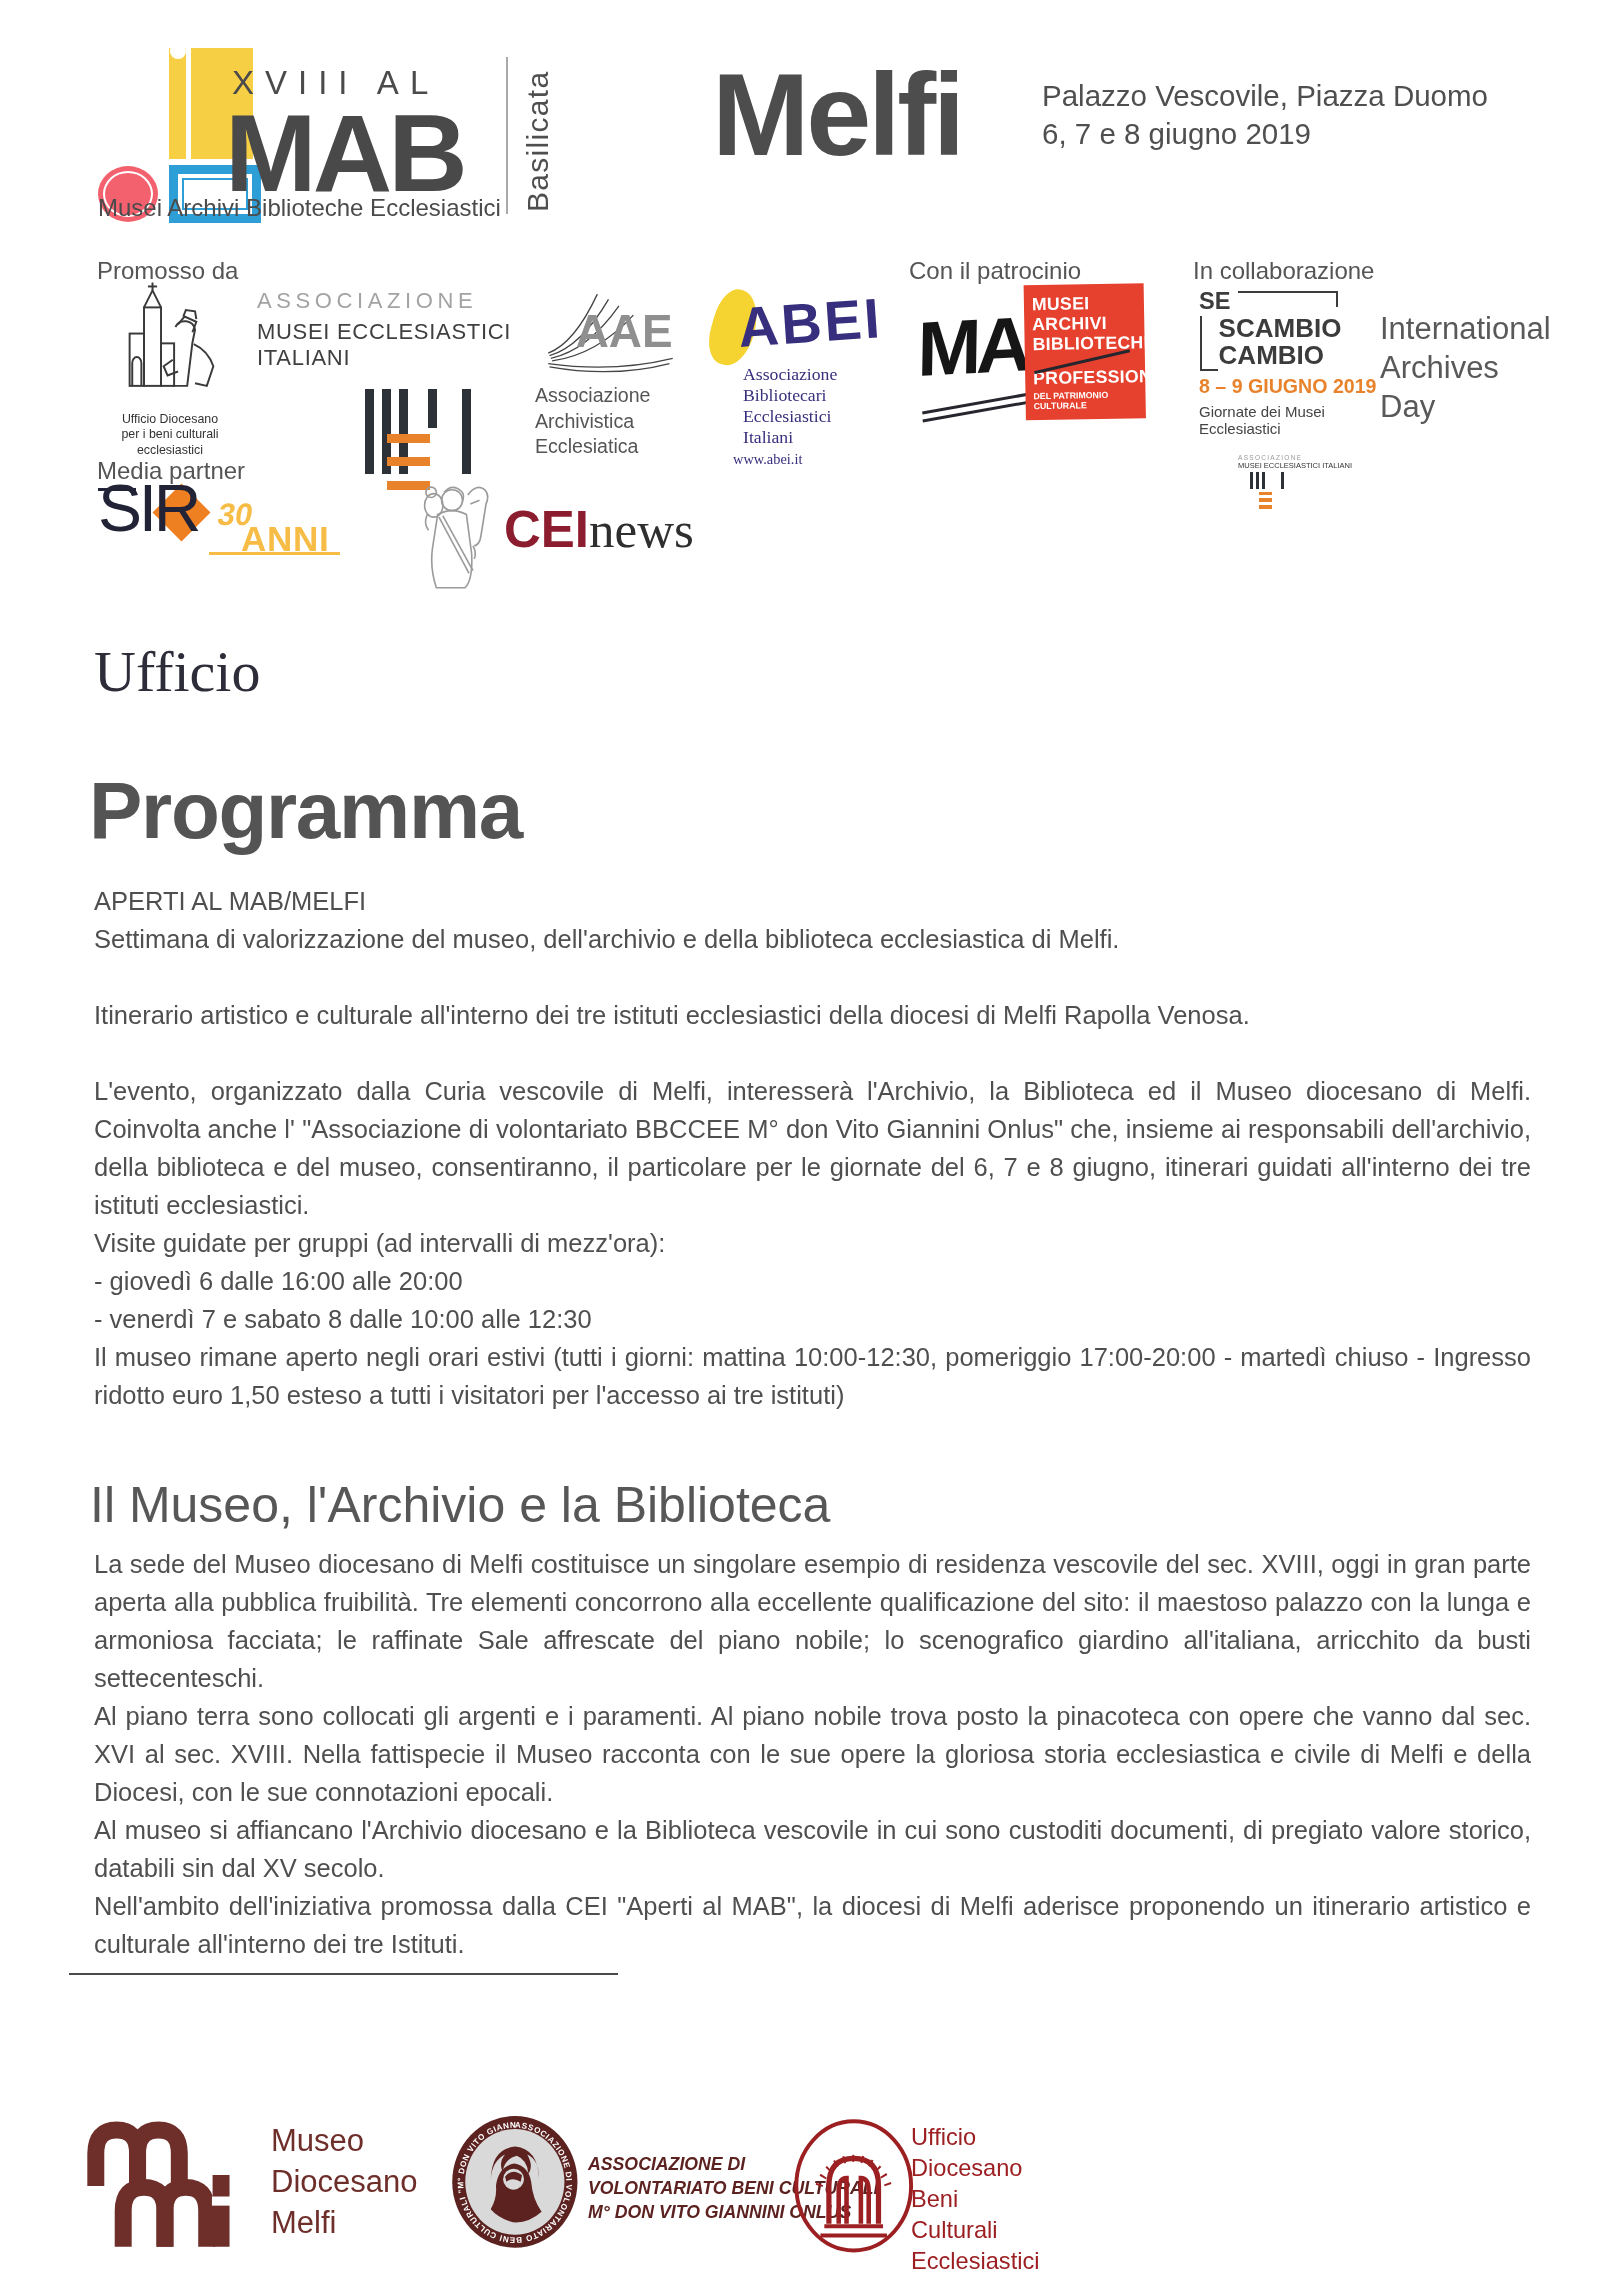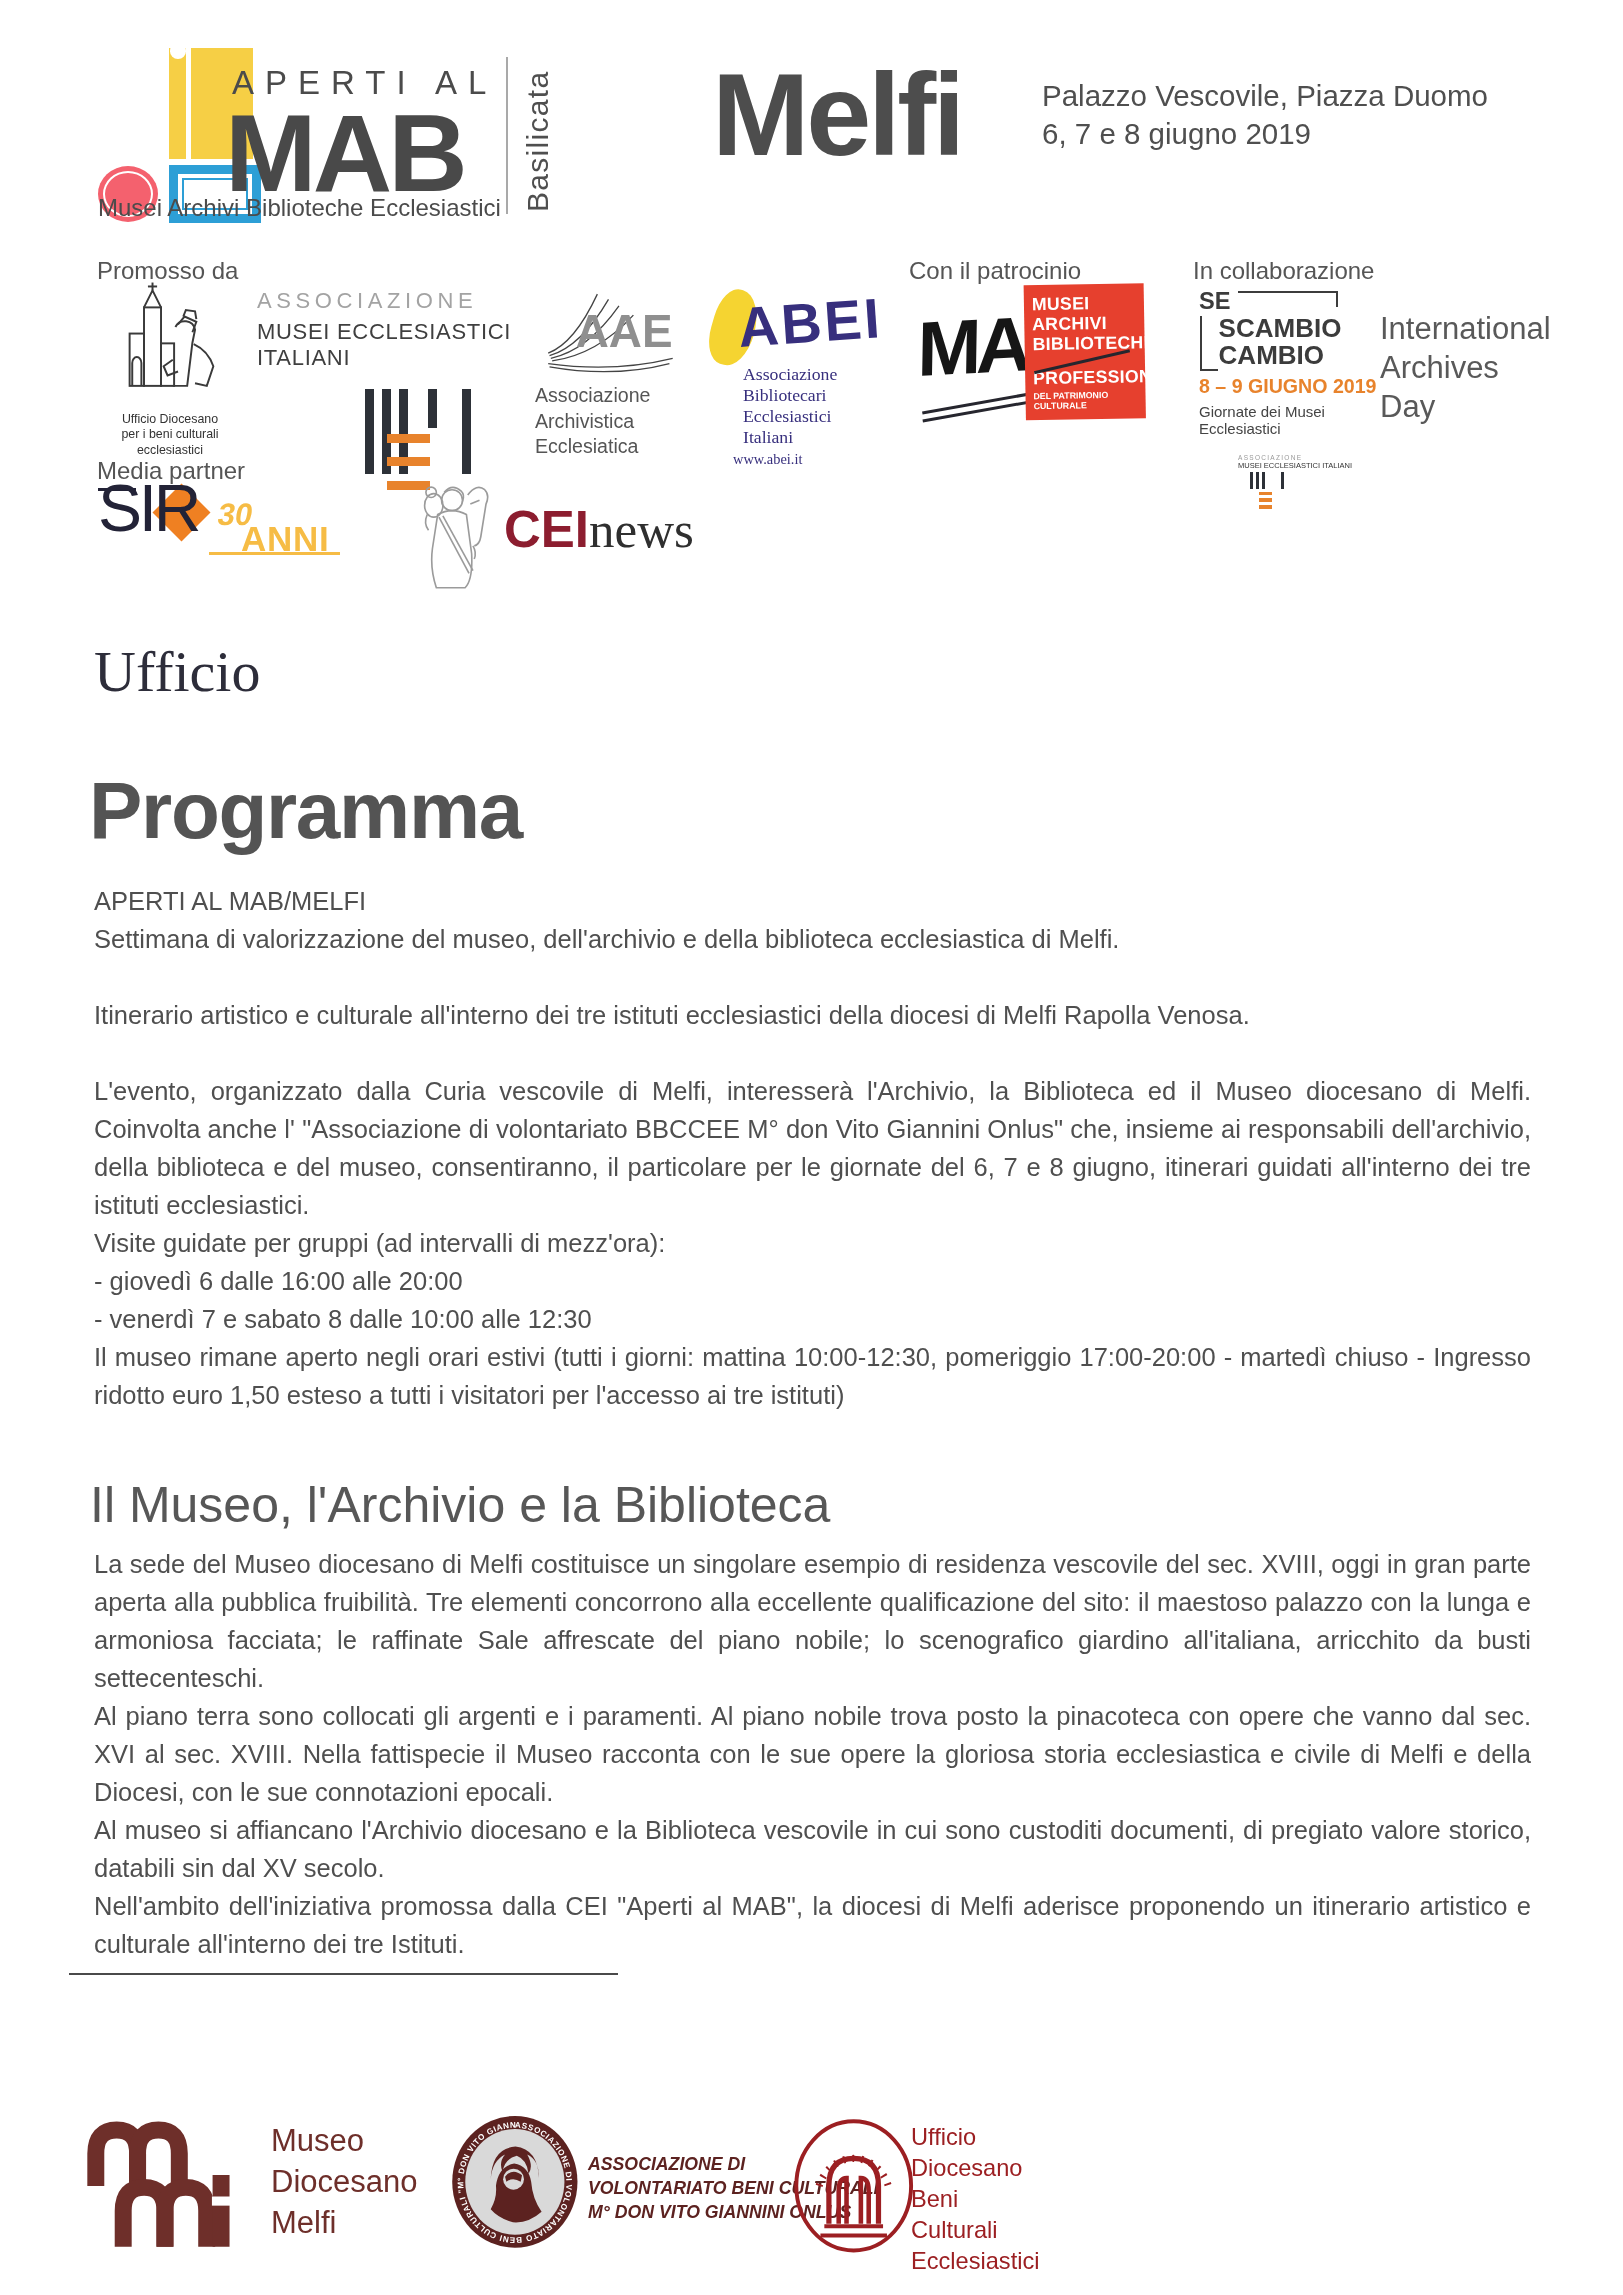--- a/index.html
+++ b/index.html
@@ -134,21 +134,21 @@
     <div class="abs shape-yellow">
       <div class="shape-yellow-gap"></div>
       <div class="shape-yellow-notch"></div>
     </div>
     <div class="abs shape-blue">
       <div class="shape-blue-inner"></div>
     </div>
     <div class="abs shape-pink">
       <div class="shape-pink-ring"></div>
     </div>
-    <div class="abs aperti">APERTI AL</div>
+    <div class="abs aperti">XVIII AL</div>
     <div class="abs mab-big">MAB</div>
     <div class="abs logo-sep"></div>
     <div class="abs basilicata">Basilicata</div>
     <div class="abs logo-subtitle">Musei Archivi Biblioteche Ecclesiastici</div>
   </div>
 
   <div class="abs melfi-city">Melfi</div>
   <div class="abs melfi-info">
     <div>Palazzo Vescovile, Piazza Duomo</div>
     <div>6, 7 e 8 giugno 2019</div>

